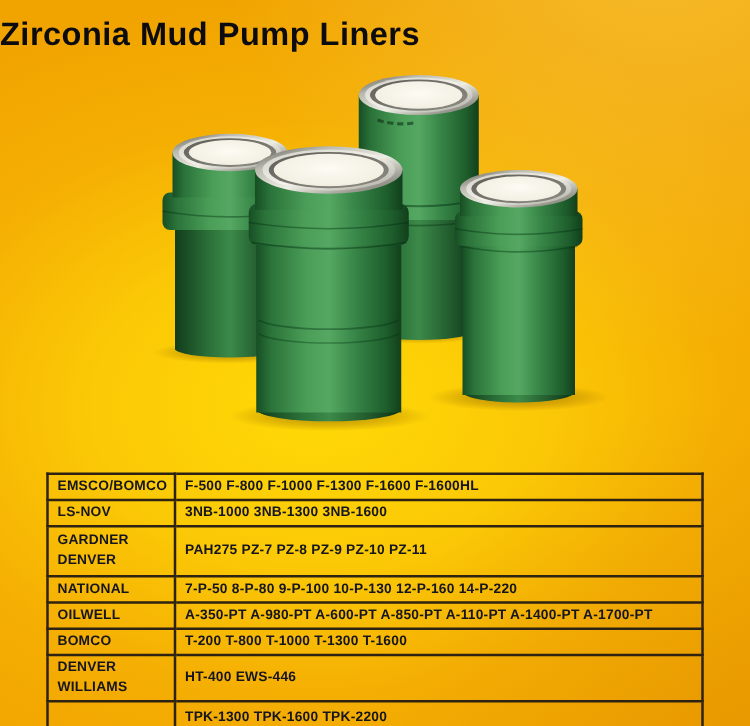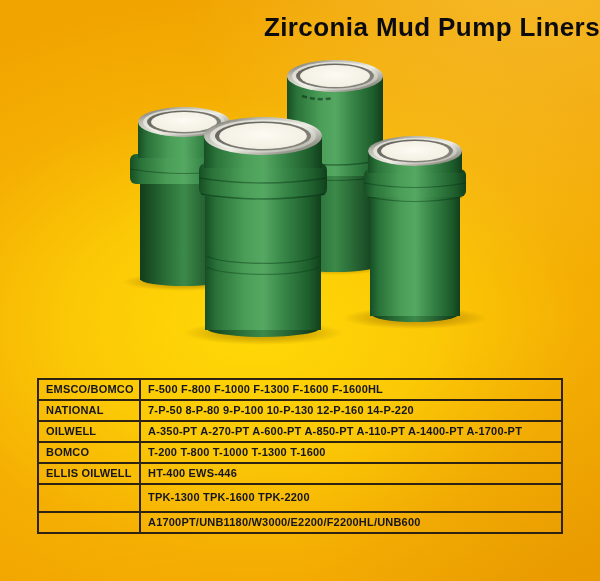--- a/index.html
+++ b/index.html
@@ -8,21 +8,21 @@
     width:600px;height:581px;
     overflow:hidden;
     font-family:"Liberation Sans", sans-serif;
     background:
       radial-gradient(circle at 88% -12%, rgba(255,232,130,0.35) 0%, rgba(255,232,130,0) 42%),
       radial-gradient(circle at 104% 112%, rgba(200,118,0,0.28) 0%, rgba(200,118,0,0) 38%),
       radial-gradient(ellipse 78% 56% at 42% 56%, #FFD906 0%, #FBC906 38%, #F5AF03 70%, #F1A400 100%);
   }
   .title{
     position:absolute;top:12px;left:0;width:100%;
-    text-align:right;
+    text-align:left;
     font-size:26px;font-weight:bold;
     letter-spacing:0.4px;
     color:#0c0c10;
   }
   .photo{position:absolute;left:90px;top:50px;width:420px;height:310px;}
   table.spec{
     position:absolute;left:37px;top:378px;
     width:526px;
     border-collapse:collapse;table-layout:fixed;
   }
@@ -157,34 +157,42 @@
   <table class="spec">
     <colgroup>
         <col class="c-brand">
         <col>
       </colgroup>
     <tbody>
       <tr style="height:20px">
         <td>EMSCO/BOMCO</td>
         <td class="models">F-500  F-800  F-1000  F-1300  F-1600  F-1600HL</td>
       </tr>
+      <tr style="height:20px">
+        <td>LS-NOV</td>
+        <td class="models">3NB-1000  3NB-1300  3NB-1600</td>
+      </tr>
+      <tr style="height:40px">
+        <td>GARDNER DENVER</td>
+        <td class="models">PAH275  PZ-7  PZ-8  PZ-9  PZ-10  PZ-11</td>
+      </tr>
       <tr style="height:19px">
         <td>NATIONAL</td>
         <td class="models">7-P-50  8-P-80  9-P-100  10-P-130  12-P-160  14-P-220</td>
       </tr>
       <tr style="height:19px">
         <td>OILWELL</td>
-        <td class="models">A-350-PT  A-270-PT  A-600-PT  A-850-PT  A-110-PT  A-1400-PT  A-1700-PT</td>
+        <td class="models">A-350-PT  A-980-PT  A-600-PT  A-850-PT  A-110-PT  A-1400-PT  A-1700-PT</td>
       </tr>
       <tr style="height:20px">
         <td>BOMCO</td>
         <td class="models">T-200  T-800  T-1000  T-1300  T-1600</td>
       </tr>
       <tr style="height:19px">
-        <td>ELLIS OILWELL</td>
+        <td>DENVER WILLIAMS</td>
         <td class="models">HT-400  EWS-446</td>
       </tr>
       <tr style="height:28px">
         <td></td>
         <td class="models">TPK-1300  TPK-1600  TPK-2200</td>
       </tr>
       <tr style="height:21px">
         <td></td>
         <td class="models">A1700PT/UNB1180/W3000/E2200/F2200HL/UNB600</td>
       </tr>

